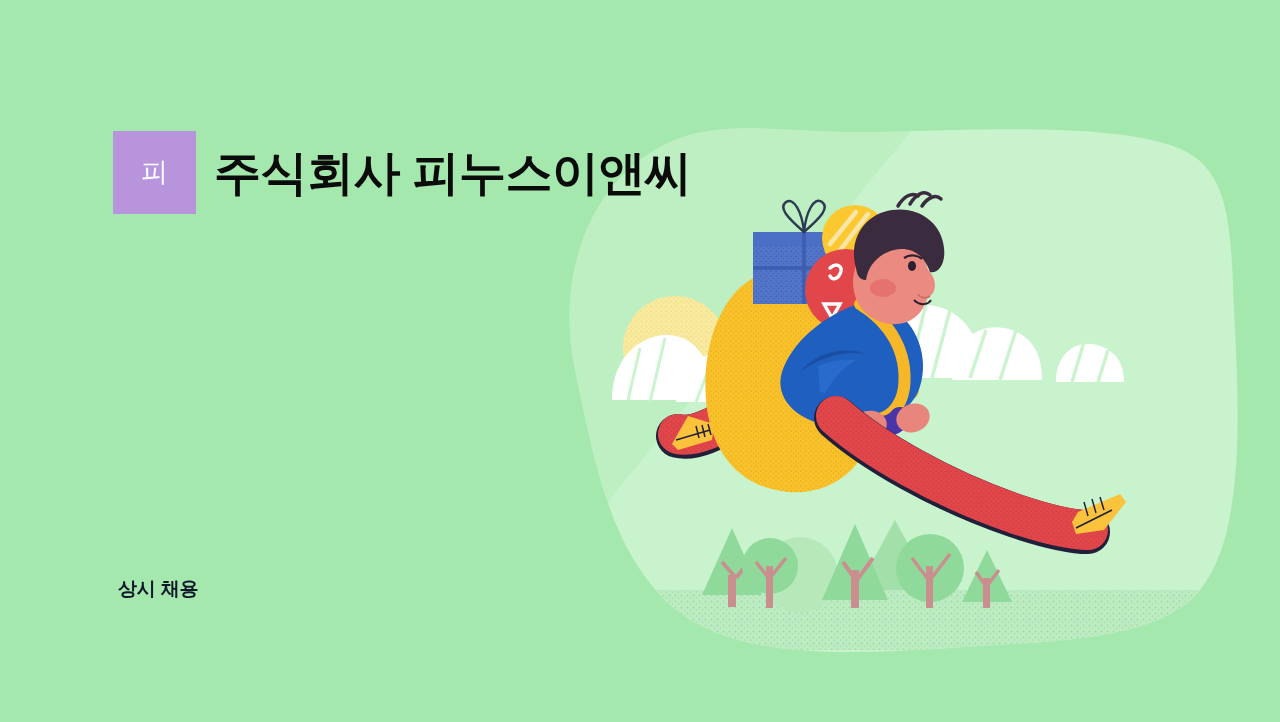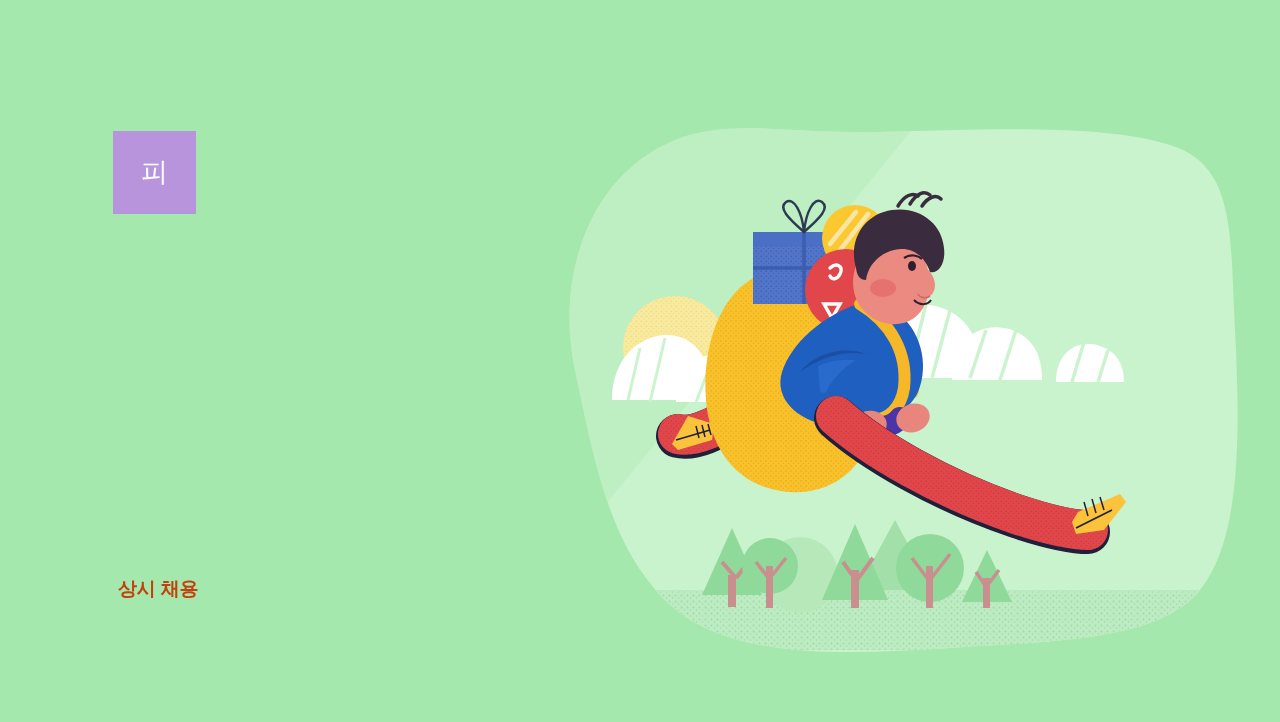--- a/index.html
+++ b/index.html
@@ -68,21 +68,21 @@
     color: #111111;
     font-size: 29px;
     font-weight: 700;
     letter-spacing: -0.3px;
     white-space: nowrap;
   }
   #job-subtitle {
     position: absolute;
     left: 118px;
     top: 576px;
-    color: #c2410c;
+    color: #0f172a;
     font-size: 19px;
     font-weight: 700;
     letter-spacing: -0.2px;
     white-space: nowrap;
   }
 </style>
 </head>
 <body>
 
 <div id="page">
@@ -302,17 +302,18 @@
         <path d="M 576 528 L 612 510" stroke="#20203a" stroke-width="1.6" fill="none"></path>
         <path d="M 584 502 L 588 516 M 592 499 L 596 513 M 600 497 L 604 510" stroke="#20203a" stroke-width="1.5" fill="none"></path>
       </g>
     </g>
   </svg>
 
   <div id="header-row">
     <div id="company-logo">
       <span id="company-logo-letter">피</span>
     </div>
+    <div id="company-name">주식회사 피누스이앤씨</div>
   </div>
 
   <div id="job-subtitle">상시 채용</div>
 
 </div>
 
 </body></html>

